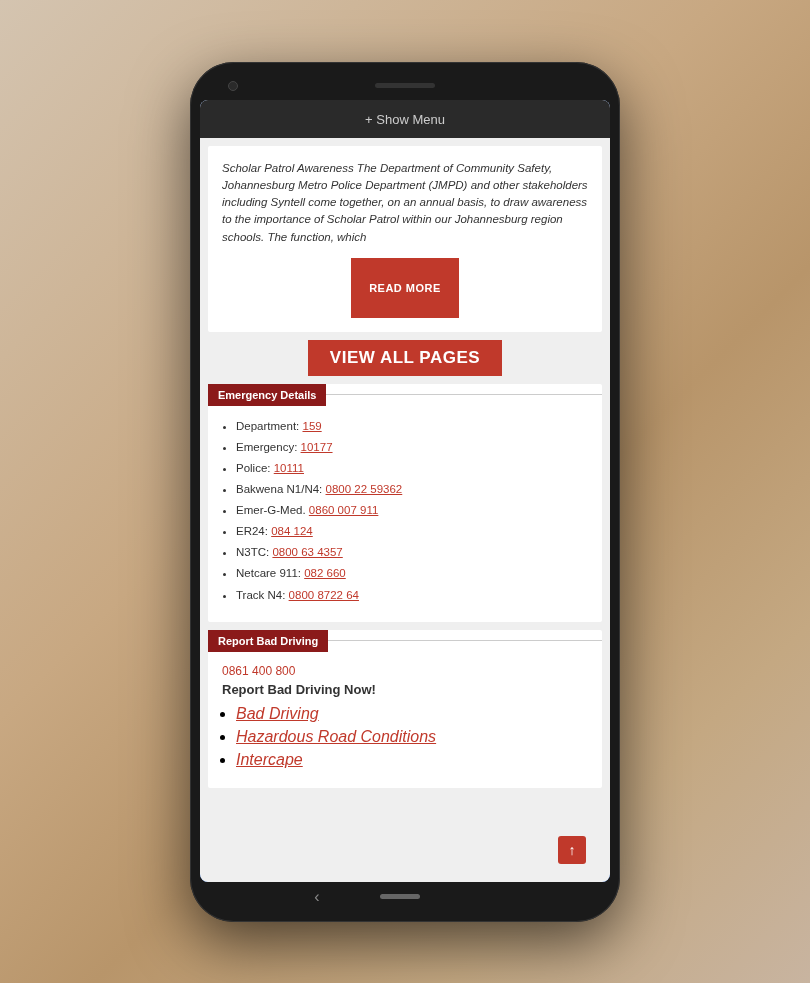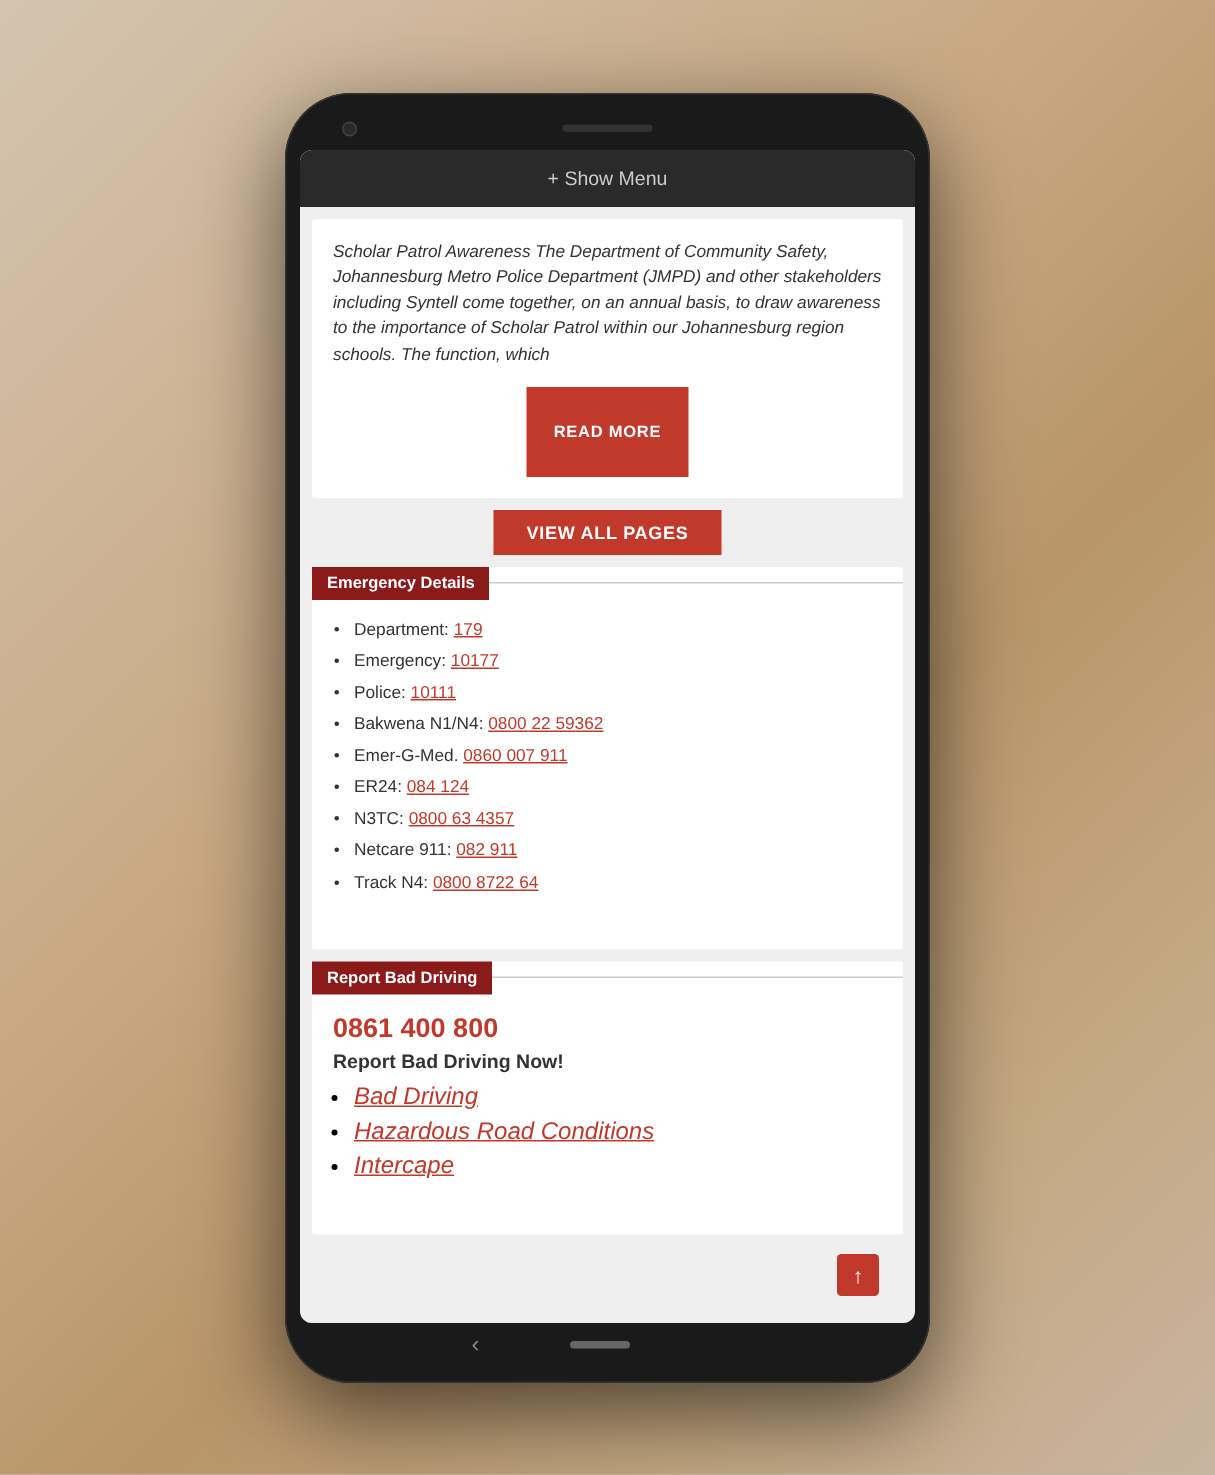--- a/index.html
+++ b/index.html
@@ -148,34 +148,34 @@
       letter-spacing: 0.5px;
     }
 
     
     .view-all-btn {
       display: block;
       width: fit-content;
       margin: 6px auto;
       background: #c0392b;
       color: #fff;
-      font-size: 12px;
+      font-size: 17px;
       font-weight: bold;
       padding: 8px 22px;
       border: none;
       cursor: pointer;
       letter-spacing: 0.5px;
     }
 
     
     .section-card {
       background: #fff;
       margin: 8px;
       border-radius: 2px;
-      padding-bottom: 31px;
+      padding-bottom: 14px;
     }
 
     .section-header {
       display: flex;
       align-items: center;
       margin-bottom: 12px;
     }
 
     .section-title-badge {
       background: #8b1a1a;
@@ -206,22 +206,22 @@
     }
 
     .emergency-list li a {
       color: #c0392b;
       text-decoration: underline;
     }
 
     
     .report-phone {
       color: #c0392b;
-      font-size: 18px;
-      font-weight: bold;
+      font-size: 12px;
+      font-weight: normal;
       padding: 0 14px;
       margin-bottom: 4px;
     }
 
     .report-subtitle {
       color: #333;
       font-size: 13px;
       font-weight: bold;
       padding: 0 14px;
       margin-bottom: 8px;
@@ -293,42 +293,42 @@
 
         <button class="view-all-btn">VIEW ALL PAGES</button>
 
         <div class="section-card">
           <div class="section-header">
             <span class="section-title-badge">Emergency Details</span>
             <div class="section-header-line"></div>
           </div>
           <ul class="emergency-list">
             <li>
-              <span>Department: </span><a href="#">179</a>
+              <span>Department: </span><a href="#">159</a>
             </li>
             <li>
               <span>Emergency: </span><a href="#">10177</a>
             </li>
             <li>
               <span>Police: </span><a href="#">10111</a>
             </li>
             <li>
               <span>Bakwena N1/N4: </span><a href="#">0800 22 59362</a>
             </li>
             <li>
               <span>Emer-G-Med. </span><a href="#">0860 007 911</a>
             </li>
             <li>
               <span>ER24: </span><a href="#">084 124</a>
             </li>
             <li>
               <span>N3TC: </span><a href="#">0800 63 4357</a>
             </li>
             <li>
-              <span>Netcare 911: </span><a href="#">082 911</a>
+              <span>Netcare 911: </span><a href="#">082 660</a>
             </li>
             <li>
               <span>Track N4: </span><a href="#">0800 8722 64</a>
             </li>
           </ul>
         </div>
 
         <div class="section-card">
           <div class="section-header">
             <span class="section-title-badge">Report Bad Driving</span>

